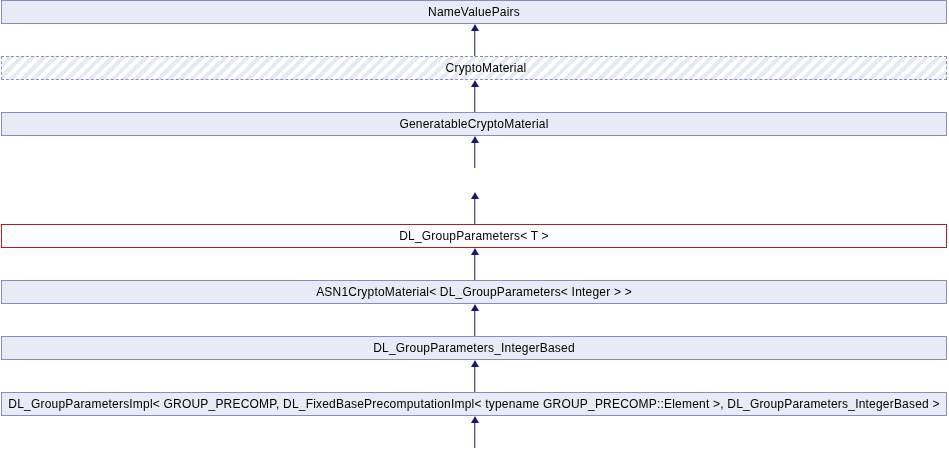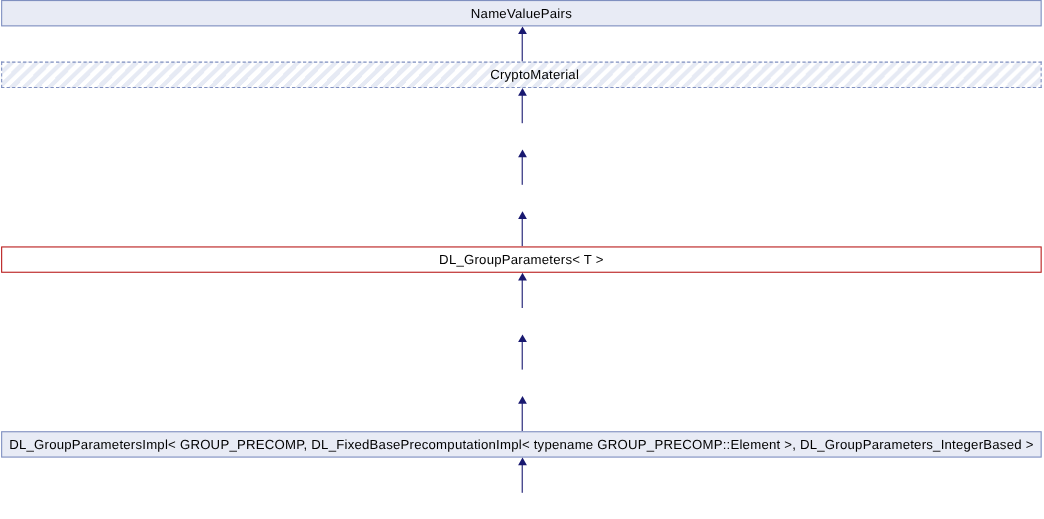--- a/index.html
+++ b/index.html
@@ -77,33 +77,36 @@
 <div class="canvas">
 
   <div class="node" style="top:0px">NameValuePairs</div>
 
   <div class="arrow" style="top:24px"></div>
 
   <div class="node hatched" style="top:56px">CryptoMaterial</div>
 
   <div class="arrow" style="top:80px"></div>
 
+  <div class="node" style="top:112px">GeneratableCryptoMaterial</div>
 
   <div class="arrow" style="top:136px"></div>
 
 
   <div class="arrow" style="top:192px"></div>
 
   <div class="node current" style="top:224px">DL_GroupParameters&lt; T &gt;</div>
 
   <div class="arrow" style="top:248px"></div>
 
+  <div class="node" style="top:280px">ASN1CryptoMaterial&lt; DL_GroupParameters&lt; Integer &gt; &gt;</div>
 
   <div class="arrow" style="top:304px"></div>
 
+  <div class="node" style="top:336px">DL_GroupParameters_IntegerBased</div>
 
   <div class="arrow" style="top:360px"></div>
 
   <div class="node" style="top:392px">DL_GroupParametersImpl&lt; GROUP_PRECOMP, DL_FixedBasePrecomputationImpl&lt; typename GROUP_PRECOMP::Element &gt;, DL_GroupParameters_IntegerBased &gt;</div>
 
   <div class="arrow" style="top:416px"></div>
 
 
 </div>
 

